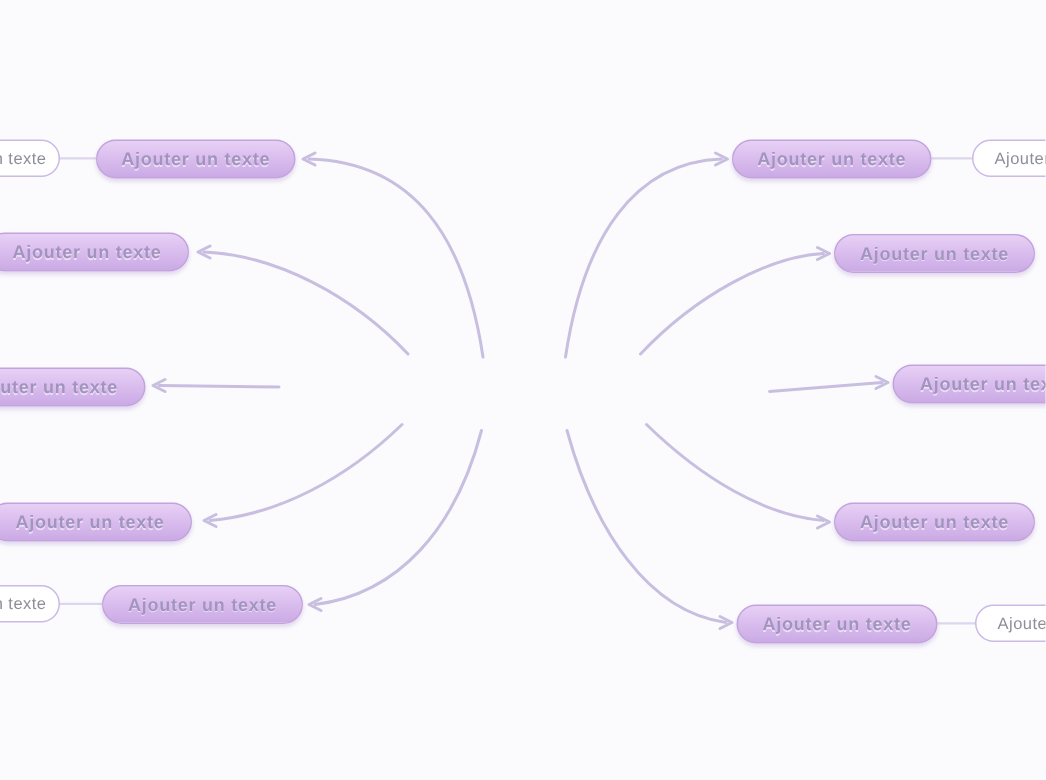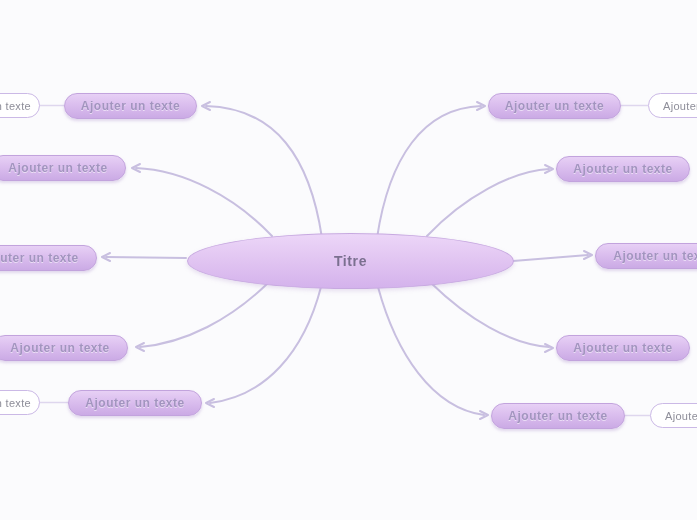--- a/index.html
+++ b/index.html
@@ -69,21 +69,20 @@
     <path class="link" d="M427,236 C464,197 512,171 549,169"></path>
     <path class="link" d="M545,165 L553,169 L545,173"></path>
     <path class="link" d="M513,261 L588,255"></path>
     <path class="link" d="M584,251 L592,255 L584,259"></path>
     <path class="link" d="M431,283 C468,319 510,344 549,347"></path>
     <path class="link" d="M545,344 L553,348 L545,352"></path>
     <path class="link" d="M378,287 C396,353 432,408 484,415"></path>
     <path class="link" d="M480,411 L488,415 L480,419"></path>
   </svg>
 
-  <div class="topic">Titre</div>
 
   <div class="node" style="left:64px;top:93px;width:133px;">Ajouter un texte</div>
   <div class="node" style="left:-10px;top:155px;width:136px;">Ajouter un texte</div>
   <div class="node" style="left:-39px;top:245px;width:136px;">Ajouter un texte</div>
   <div class="node" style="left:-8px;top:335px;width:136px;">Ajouter un texte</div>
   <div class="node" style="left:68px;top:390px;width:134px;">Ajouter un texte</div>
 
   <div class="node" style="left:488px;top:93px;width:133px;">Ajouter un texte</div>
   <div class="node" style="left:556px;top:156px;width:134px;">Ajouter un texte</div>
   <div class="node" style="left:595px;top:243px;width:136px;">Ajouter un texte</div>

